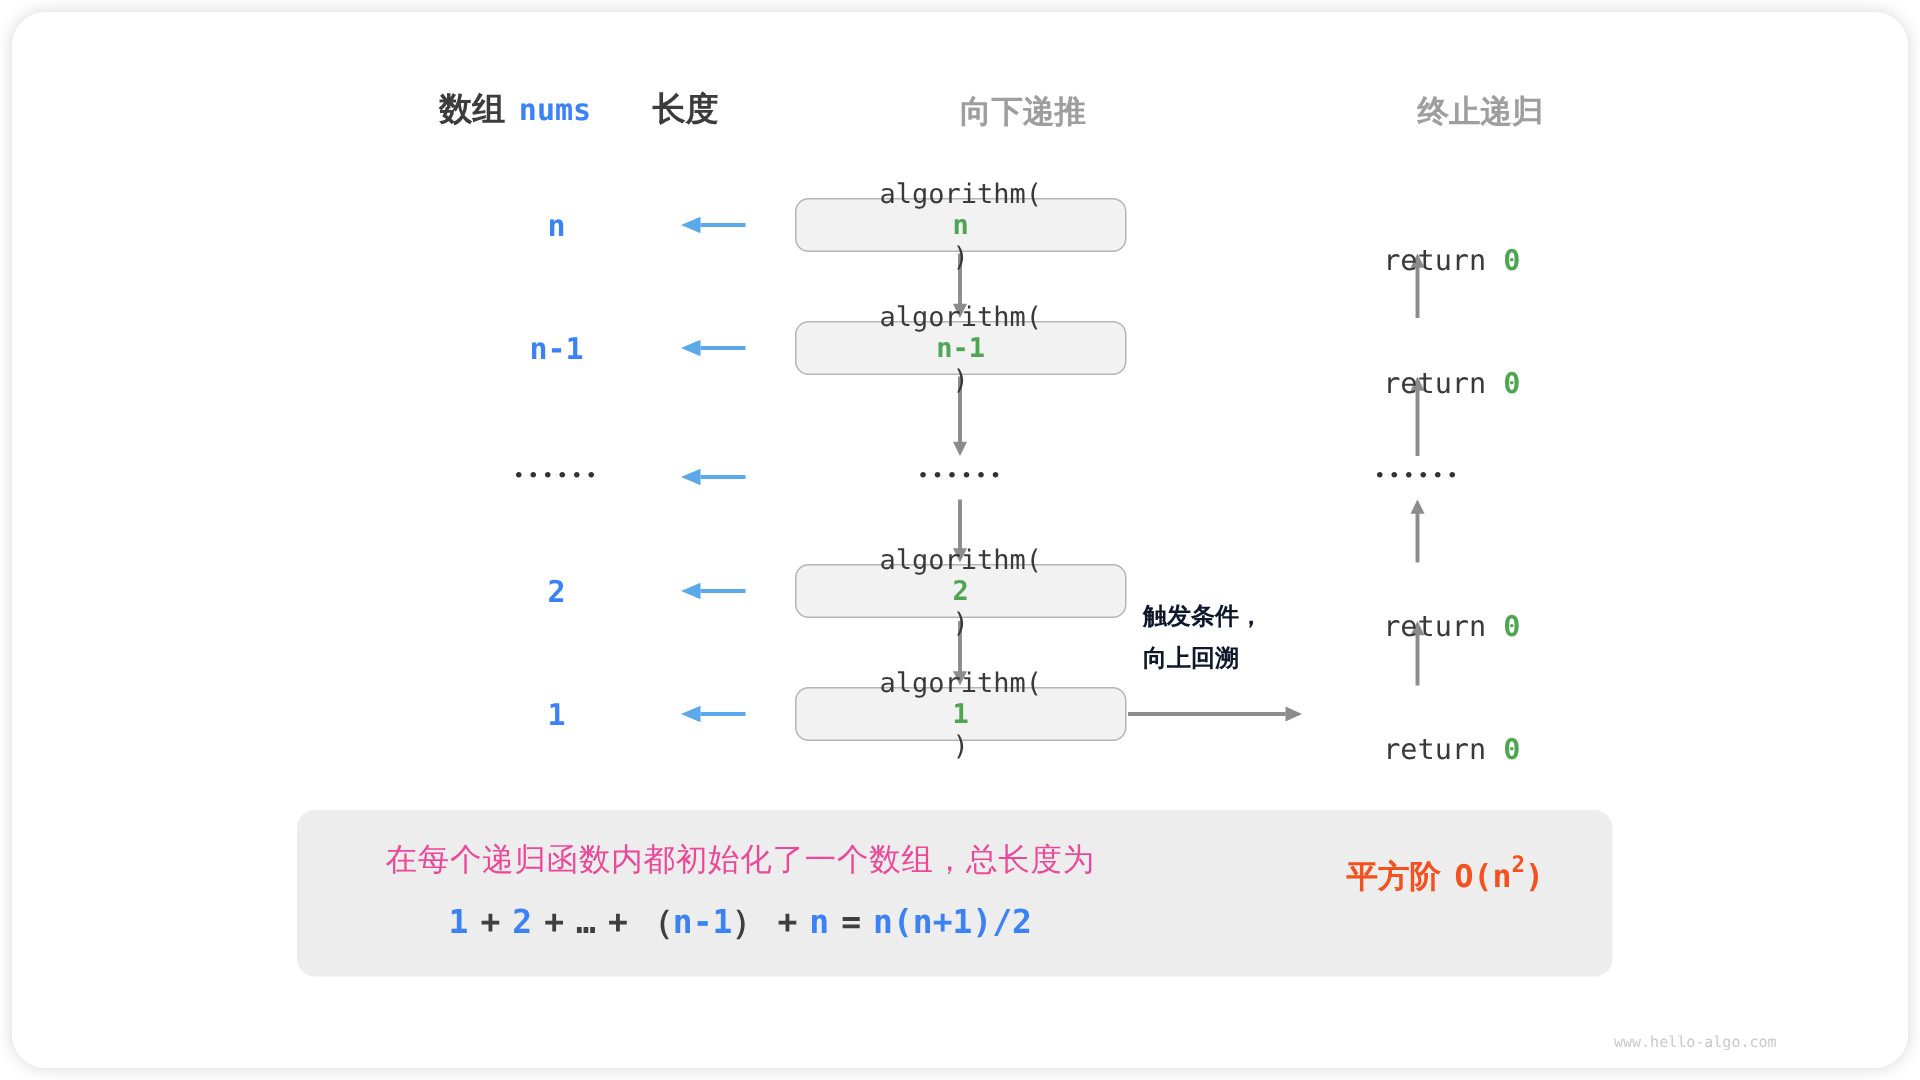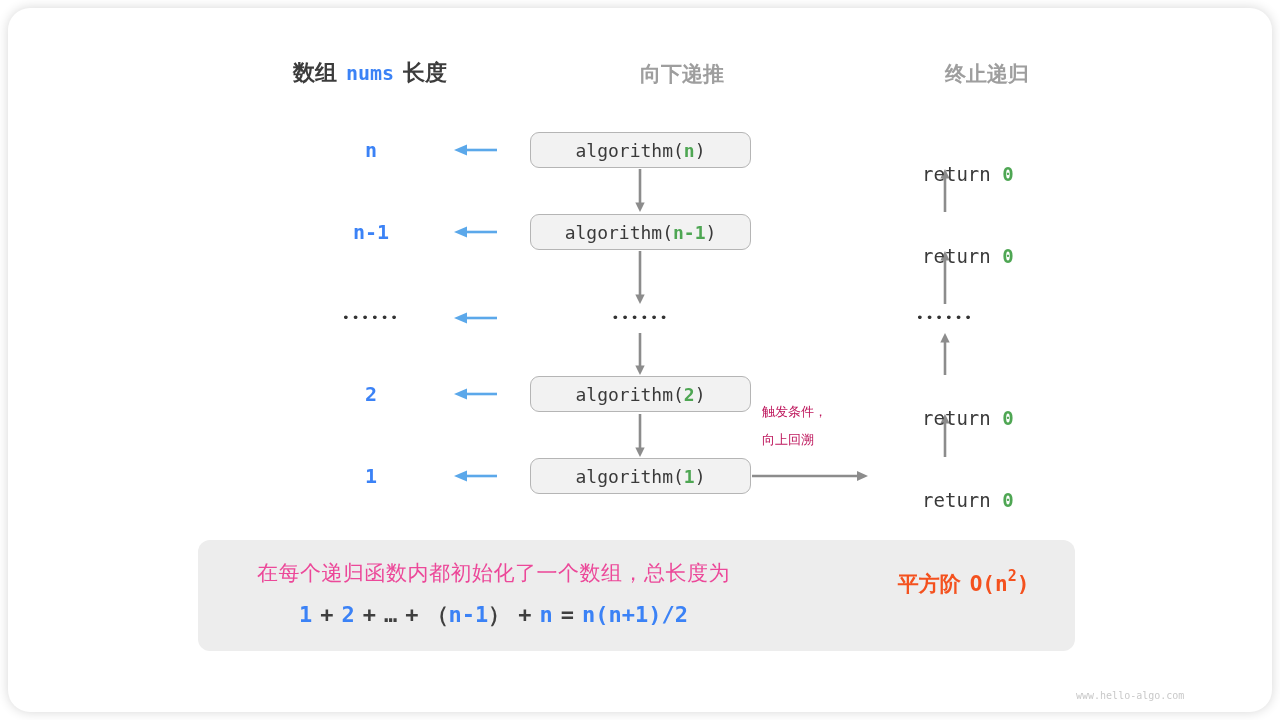--- a/index.html
+++ b/index.html
@@ -10,32 +10,32 @@
   .abs{position:absolute;}
   .mono{font-family:"DejaVu Sans Mono","Liberation Mono",monospace;}
   .bold{font-weight:bold;}
   .blue{color:#3b82f6;}
   .green{color:#4ea653;}
   .dark{color:#3a3a3a;}
   .orange{color:#f4511e;}
 
   .header-left{left:240px;top:58px;width:260px;display:flex;justify-content:center;
                align-items:baseline;gap:9px;}
-  .header-left .cjk{font-size:22px;font-weight:bold;color:#3c3c3c;}
+  .header-left .cjk{font-size:22px;font-weight:bold;color:#3c3c3c;margin-left:32px;}
   .header-left .code{font-size:20px;font-weight:bold;}
   .header-muted{top:60px;width:168px;font-size:21px;font-weight:bold;color:#9e9e9e;text-align:right;}
 
   .row-label{left:296px;width:150px;font-size:20px;font-weight:bold;text-align:center;line-height:26px;}
   .call-box{left:530px;width:221px;height:36px;box-sizing:border-box;background:#f2f2f2;
             border:1.5px solid #b5b5b5;border-radius:9px;display:flex;align-items:center;
-            justify-content:center;font-size:18px;white-space:pre;}
+            justify-content:center;font-size:18px;white-space:pre;flex-direction:column;}
   .ret{left:866px;width:158px;font-size:19px;text-align:center;line-height:24px;white-space:pre;color:#3a3a3a;}
   .dots{font-size:13px;letter-spacing:2px;color:#333333;text-align:center;line-height:14px;font-family:"DejaVu Sans",sans-serif;}
 
-  .trigger{left:762px;top:398px;width:112px;font-size:13px;font-weight:normal;color:#be185d;
+  .trigger{left:762px;top:398px;width:112px;font-size:16px;font-weight:bold;color:#0f172a;
            line-height:28px;}
 
   .panel{left:198px;top:540px;width:877px;height:111px;background:#ededed;border-radius:12px;}
   .panel-line1{left:205px;top:559px;width:577px;font-size:21px;color:#ec4899;text-align:center;letter-spacing:0.5px;}
   .equation{left:205px;top:600px;width:577px;display:flex;justify-content:center;align-items:baseline;
             gap:8px;font-size:22px;font-weight:bold;}
   .equation .gray{color:#3f3f3f;}
   .eq-group{display:flex;align-items:baseline;}
   .result-title{left:866px;top:562px;width:195px;font-size:21px;font-weight:bold;color:#3c3c3c;text-align:center;}
   .result-value{left:856px;top:569px;width:215px;display:flex;justify-content:center;align-items:baseline;gap:9px;}

